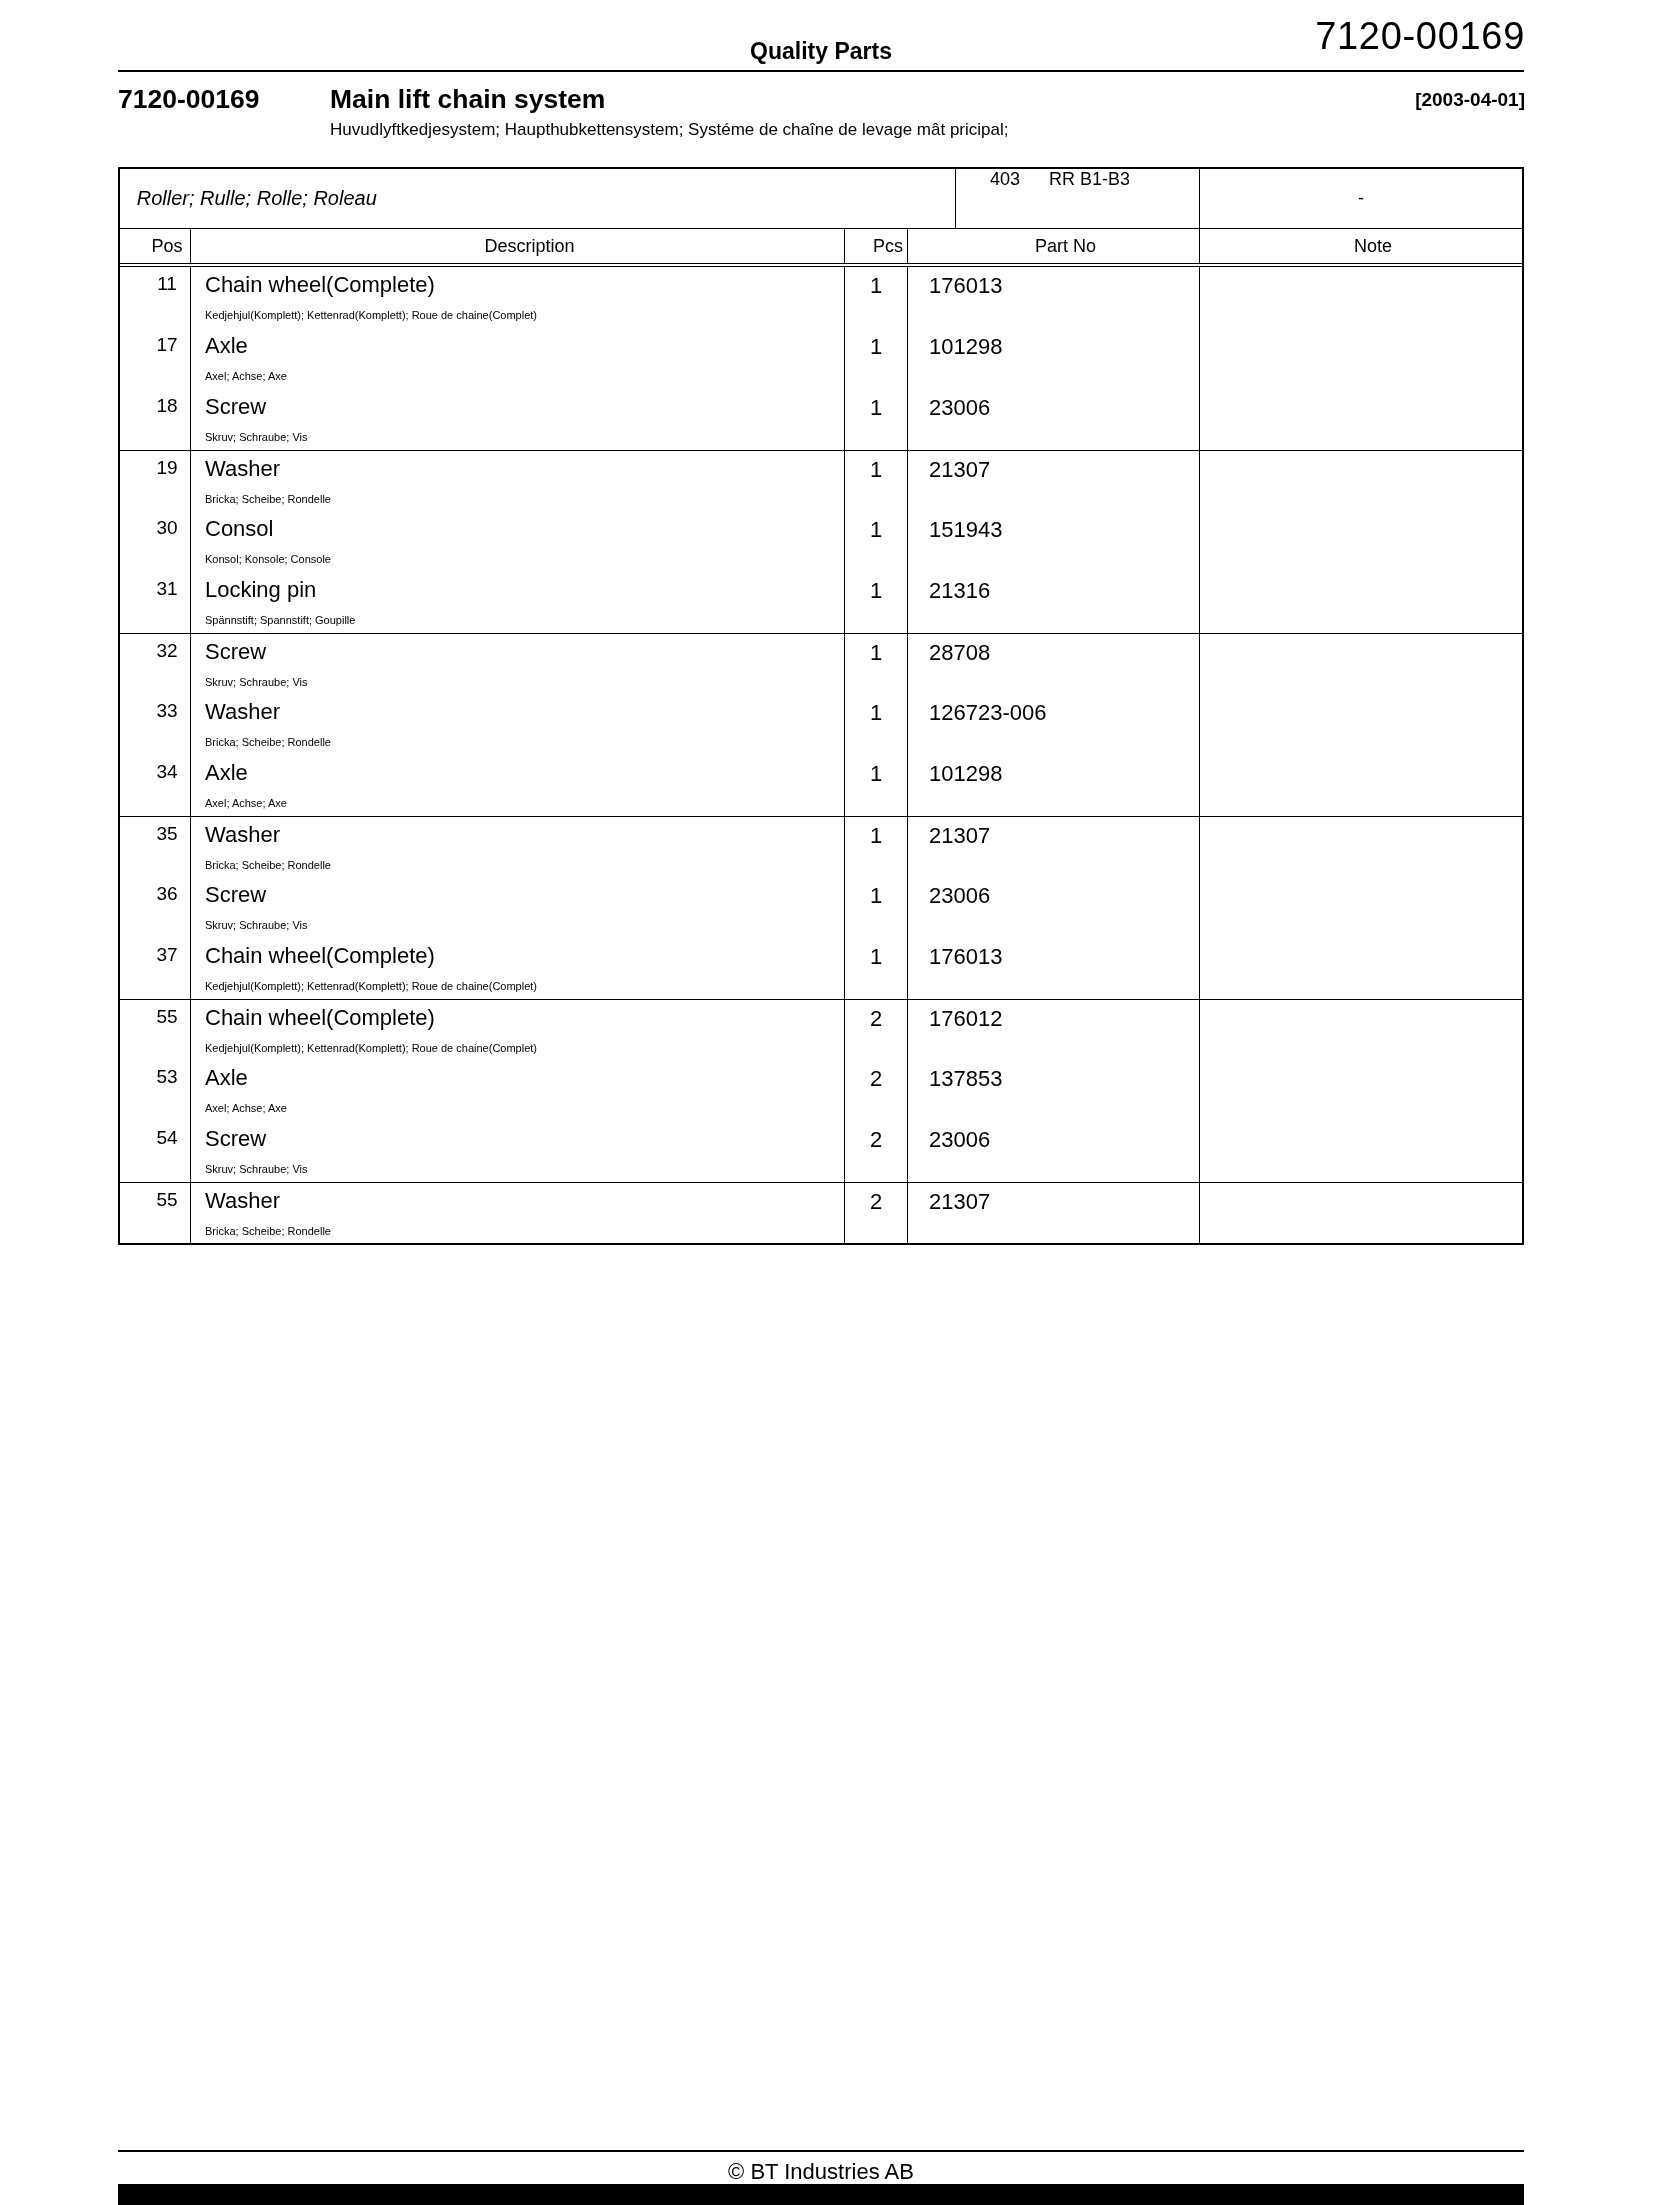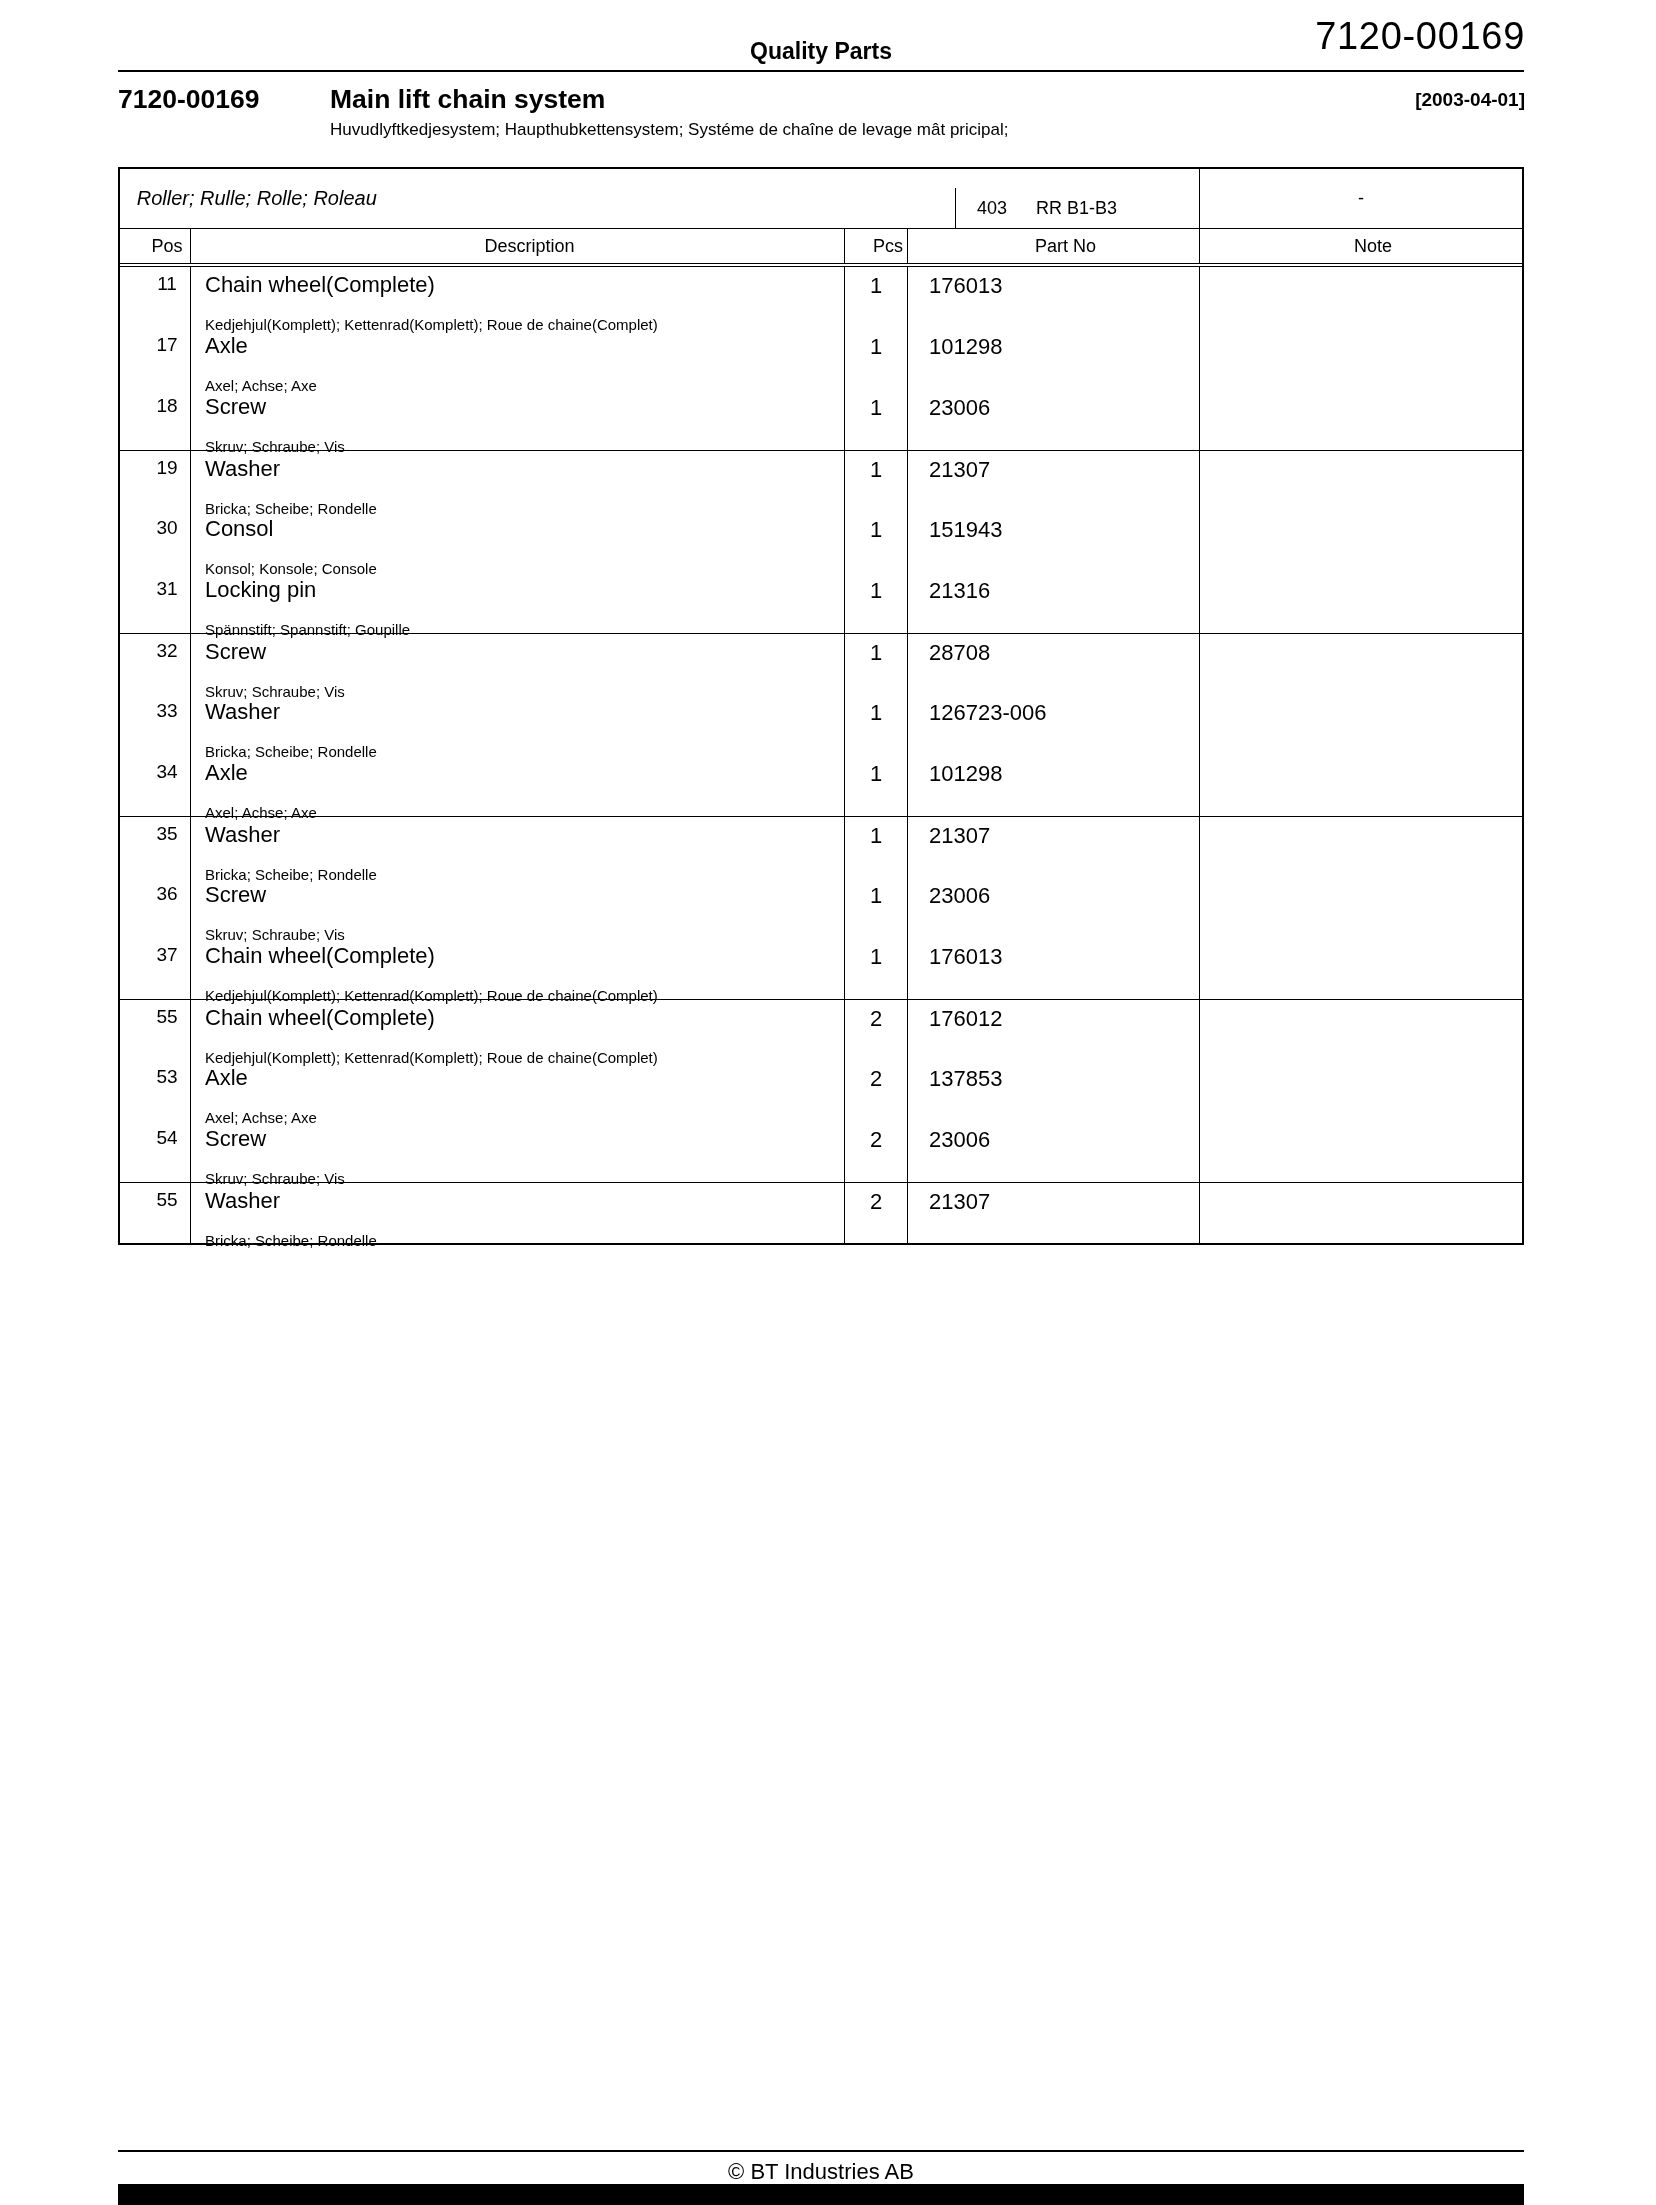--- a/index.html
+++ b/index.html
@@ -41,23 +41,22 @@
   }
   .section-row {
     display: flex; height: 60px; border-bottom: 1.4px solid #000;
   }
   .sec-title {
     width: 835px; display: flex; align-items: center;
     padding-left: 16.7px; font-size: 20px; font-style: italic;
   }
   .sec-mid {
     width: 244px; border-left: 1.4px solid #000;
-    display: flex; align-items: center; padding-left: 21px; gap: 29px;
+    display: flex; padding-left: 34px; gap: 29px;
     font-size: 18px;
-    margin-top: 19px;
   }
   .sec-note {
     flex: 1; border-left: 1.4px solid #000;
     display: flex; align-items: center; justify-content: center;
     font-size: 18px;
   }
 
   .col-header-row {
     display: flex; height: 38px; align-items: center;
     border-bottom: 4.9px double #000;
@@ -68,21 +67,21 @@
   .hc-desc { width: 654px; border-left: 1.4px solid #000; }
   .hc-pcs  { width: 63px;  border-left: 1.4px solid #000; }
   .hc-part { width: 292px; border-left: 1.4px solid #000; }
   .hc-note { flex: 1;      border-left: 1.4px solid #000; }
 
   .table-body .row { display: flex; height: 61px; }
   .table-body .row.group-start { border-top: 1.4px solid #000; }
   .rc-pos  { width: 70px; text-align: center; padding-top: 5.6px; font-size: 19px; padding-left: 24px; }
   .rc-desc { width: 654px; border-left: 1.4px solid #000; padding: 5.6px 7px 0 14px; }
   .desc-main { font-size: 22px; line-height: 1.1; }
-  .desc-sub  { font-size: 15px; line-height: 1.2; margin-top: 19px; }
+  .desc-sub  { font-size: 11px; line-height: 1.2; margin-top: 12px; }
   .rc-pcs  { width: 63px;  border-left: 1.4px solid #000; text-align: center; padding-top: 5.6px; font-size: 22px; }
   .rc-part { width: 292px; border-left: 1.4px solid #000; padding: 5.6px 0 0 21px; font-size: 22px; }
   .rc-note { flex: 1;      border-left: 1.4px solid #000; }
 
   
   .footer-rule {
     position: absolute; top: 2150px; left: 118px; width: 1406px;
     border-top: 2.8px solid #000;
   }
   .footer-text {

